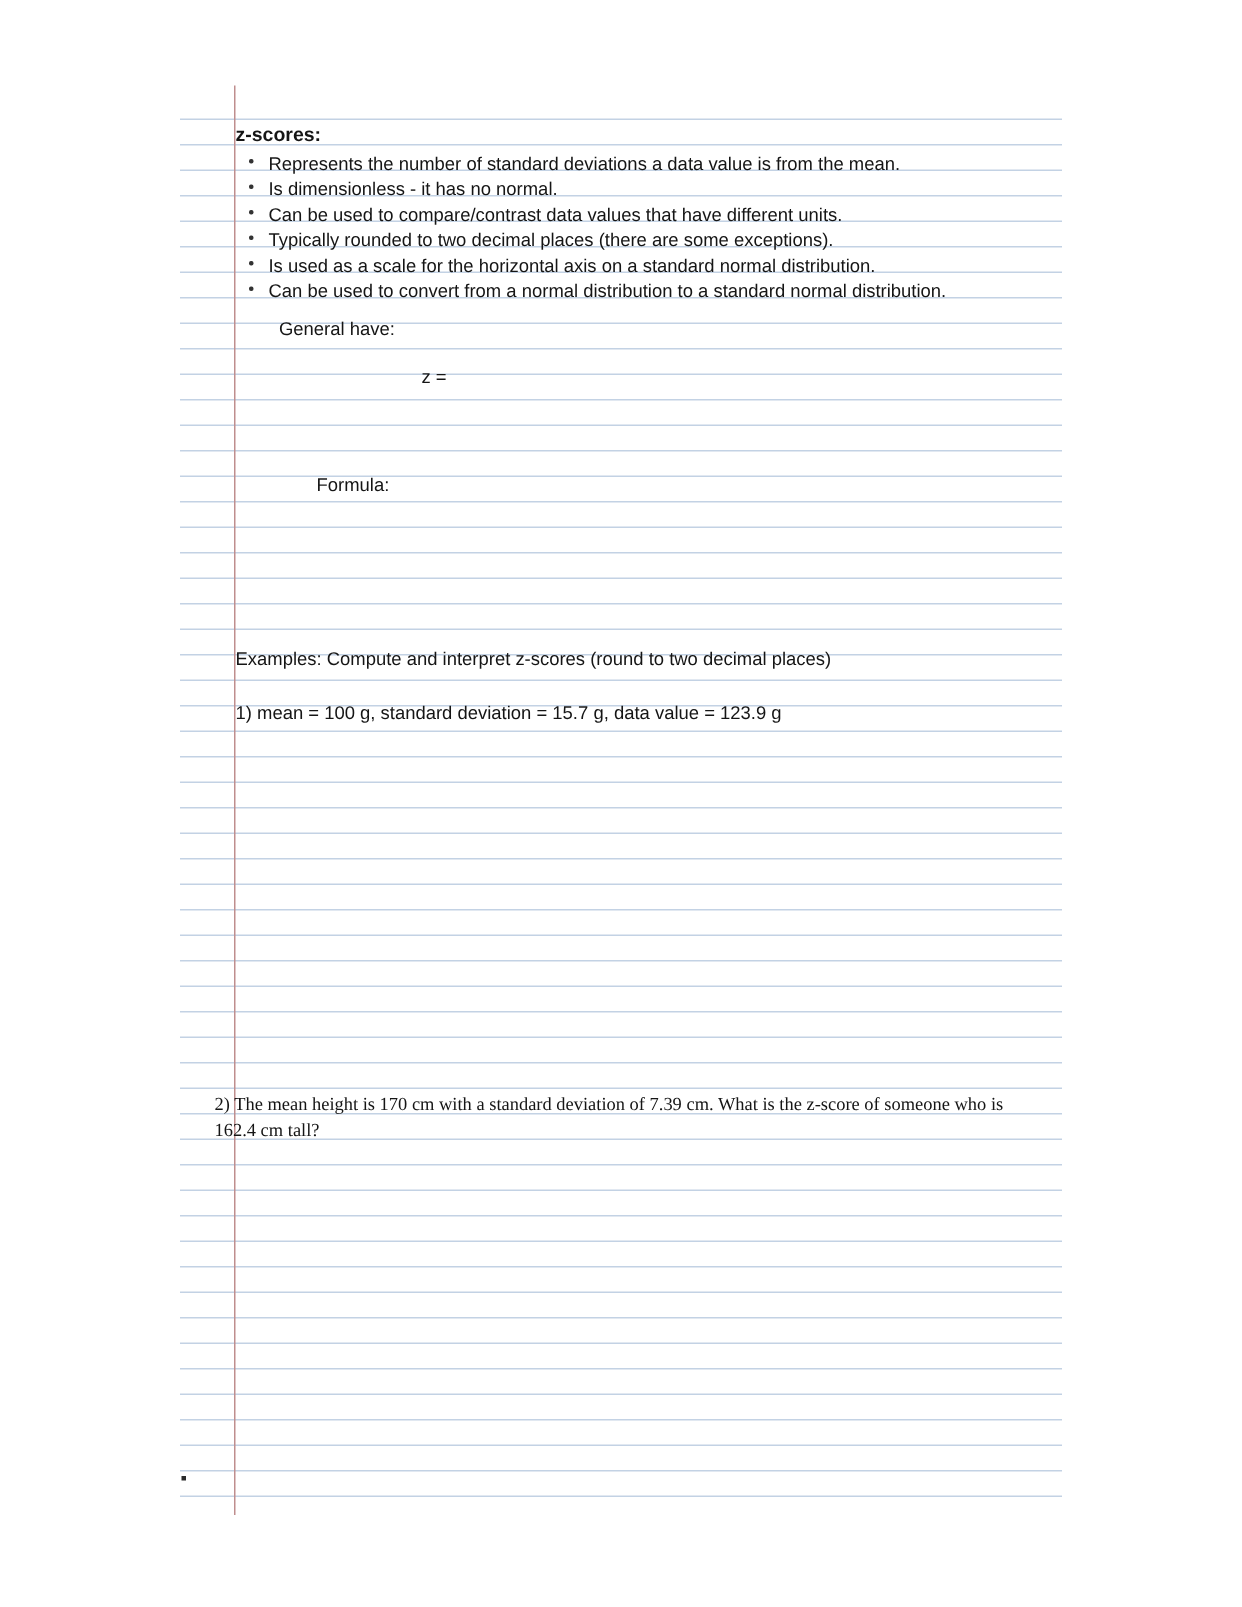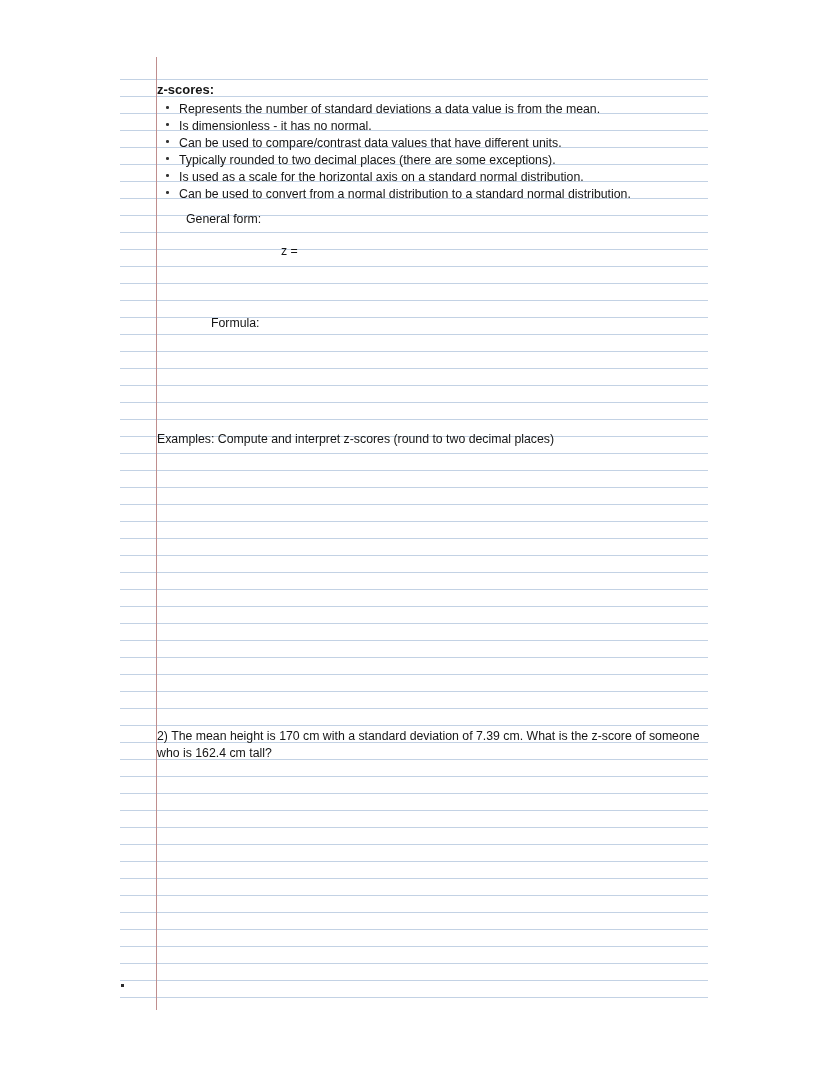--- a/index.html
+++ b/index.html
@@ -136,25 +136,26 @@
     font-size: 12.3px;
     padding: 2px 6px 0 6px;
     white-space: pre;
     color: #151515;
   }
 
   #examples-header { left: 157px; top: 432px; }
   #example-1       { left: 157px; top: 468px; }
 
   #example-2 {
-    left: 157px;
+    left: 143px;
     top: 728px;
     width: 545px;
     white-space: normal;
     line-height: 17px;
+    font-family: Liberation Serif, serif;
   }
 
   
   #stray-dot {
     position: absolute;
     left: 121px;
     top: 984px;
     width: 3px;
     height: 3px;
     background: #2b2b2b;
@@ -247,28 +248,29 @@
       <div class="bullet-row" style="top: 169px;">
         <span class="bullet-dot"></span>
         <span class="bullet-text">Is used as a scale for the horizontal axis on a standard normal distribution.</span>
       </div>
       <div class="bullet-row" style="top: 186px;">
         <span class="bullet-dot"></span>
         <span class="bullet-text">Can be used to convert from a normal distribution to a standard normal distribution.</span>
       </div>
     </div>
 
-  <div class="txt" id="general-form-label">General form:</div>
+  <div class="txt" id="general-form-label">General have:</div>
 
   <div id="formula-block">
     <div id="z-equals">z = </div>
   </div>
 
   <div class="txt" id="formula-label">Formula:</div>
 
   <div class="txt" id="examples-header">Examples: Compute and interpret z-scores (round to two decimal places)</div>
 
+  <div class="txt" id="example-1">1) mean = 100 g, standard deviation = 15.7 g, data value = 123.9 g</div>
 
   <div class="txt" id="example-2">2) The mean height is 170 cm with a standard deviation of 7.39 cm.  What is the z-score of someone who is 162.4 cm tall?</div>
 
   <div id="stray-dot"></div>
 
 </div>
 
 </body></html>

